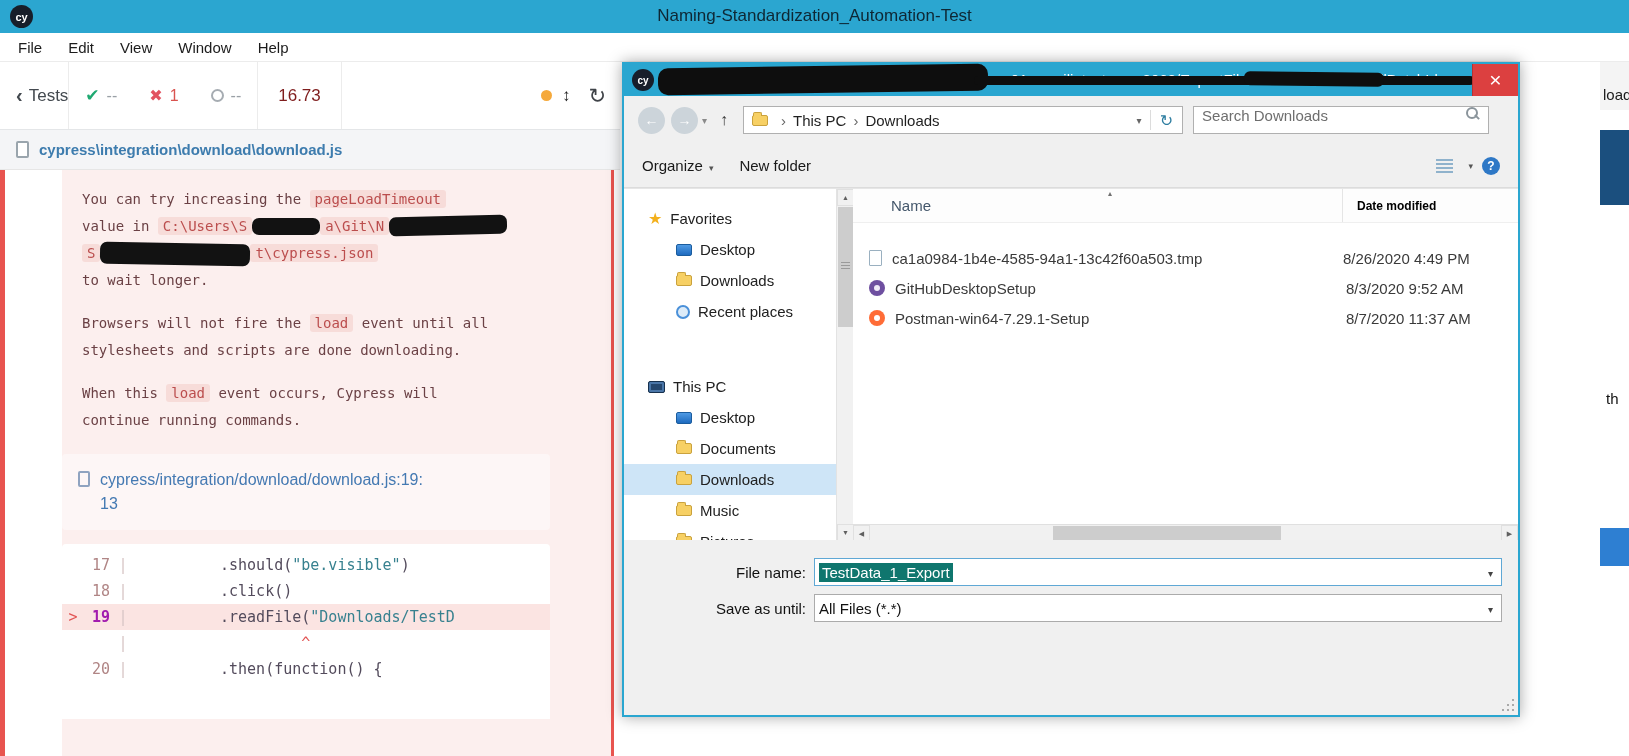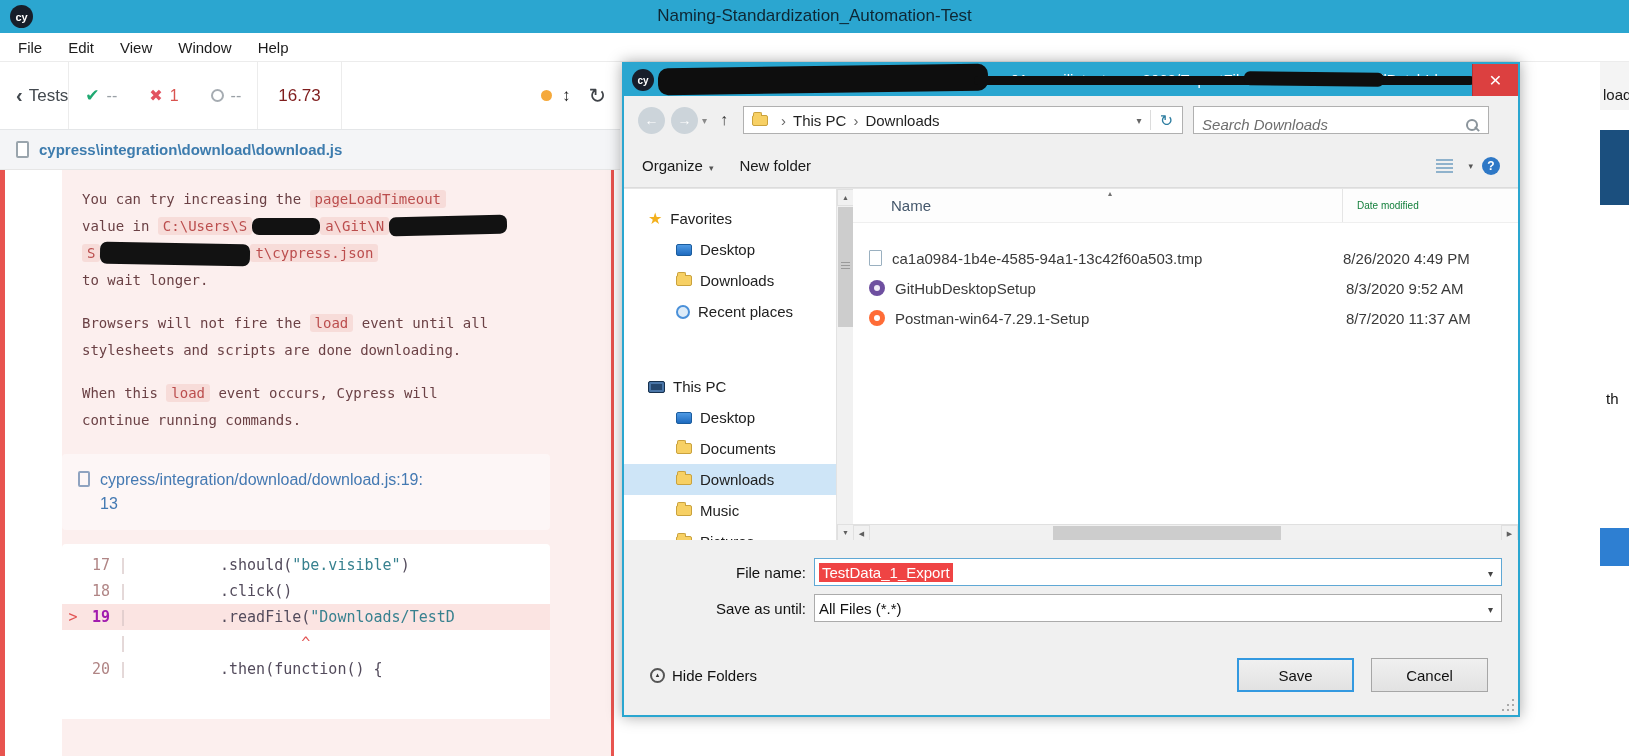--- a/index.html
+++ b/index.html
@@ -87,21 +87,21 @@
   .tiny-chev { font-size:10px; color:#8a8a8a; margin:0 4px; }
   .up-btn { width:26px; text-align:center; font-size:16px; color:#3b3b3b; font-weight:bold; }
   .addr { margin-left:6px; width:440px; height:28px; background:#fff; border:1px solid #b0b0b0; display:flex; align-items:center; font-size:15px; color:#1f1f1f; }
   .folder-ic { width:16px; height:11px; background:#f7d064; border:1px solid #caa23d; border-radius:2px; position:relative; margin:0 6px 0 8px; flex:none; }
   .folder-ic:before { content:""; position:absolute; left:0; top:-4px; width:7px; height:3px; background:#f7d064; border:1px solid #caa23d; border-bottom:none; border-radius:2px 2px 0 0; }
   .crumb-sep { color:#666; margin:0 7px; font-size:15px; }
   .addr-right { margin-left:auto; display:flex; align-items:center; }
   .addr-chev { font-size:10px; color:#666; padding:0 8px; }
   .addr-vsep { width:1px; height:20px; background:#dcdcdc; }
   .addr-refresh { font-size:16px; color:#2d7da0; padding:0 9px; }
-  .searchbox { margin-left:10px; width:296px; height:28px; background:#fff; border:1px solid #b0b0b0; display:flex; align-items:flex-end; font-size:15px; color:#6e6e6e; padding-left:8px;font-style:italic; }
+  .searchbox { margin-left:10px; width:296px; height:28px; background:#fff; border:1px solid #b0b0b0; display:flex; align-items:flex-start; font-size:15px; color:#6e6e6e; padding-left:8px; }
   .mag { margin-left:auto; margin-right:9px; position:relative; width:14px; height:14px; }
   .mag:before { content:""; position:absolute; left:1px; top:0; width:8px; height:8px; border:2px solid #8a949b; border-radius:50%; }
   .mag:after { content:""; position:absolute; left:9px; top:9px; width:6px; height:2px; background:#8a949b; transform:rotate(45deg); }
 
   .cmdbar { height:44px; display:flex; align-items:center; padding:0 18px; gap:26px; font-size:15px; color:#191919; border-bottom:1px solid #dcdcdc; }
   .cmd-chev { font-size:9px; color:#555; margin-left:6px; }
   .cmd-right { margin-left:auto; display:flex; align-items:center; gap:9px; }
   .view-ic { width:17px; height:14px; background:repeating-linear-gradient(180deg,#8fb2cc 0 2px,transparent 2px 4px); }
   .help-ic { width:18px; height:18px; border-radius:50%; background:#2e78c6; color:#fff; font-size:12px; font-weight:bold; display:flex; align-items:center; justify-content:center; }
 
@@ -117,21 +117,21 @@
   .ic-pc { width:17px; height:12px; background:#25476e; border:1px solid #17314e; border-radius:2px; flex:none; box-shadow:inset 0 0 0 2px #4a76a8; }
   .ic-clock { width:14px; height:14px; border:2px solid #4a90d9; border-radius:50%; background:#dcebf8; flex:none; }
   .tree-sb { position:absolute; left:212px; top:0; width:17px; height:352px; background:#f1f1f1; border-left:1px solid #e3e3e3; }
   .sb-btn { position:absolute; left:0; width:17px; height:17px; font-size:7px; color:#606060; display:flex; align-items:center; justify-content:center; background:#f1f1f1; border:1px solid #e0e0e0; }
   .sb-thumb-v { position:absolute; left:1px; top:18px; width:15px; height:120px; background:#cdcdcd; }
   .sb-grip { position:absolute; left:3px; top:55px; width:9px; height:8px; background:repeating-linear-gradient(180deg,#9a9a9a 0 1px,transparent 1px 3px); }
 
   .flist { position:absolute; left:229px; top:0; right:0; height:352px; }
   .fl-header { height:34px; display:flex; border-bottom:1px solid #efefef; background:#fdfdfd; position:relative; }
   .fl-col1 { width:490px; display:flex; align-items:center; padding-left:38px; color:#44576b; font-size:15px; border-right:1px solid #e5e5e5; }
-  .fl-col2 { flex:1; display:flex; align-items:center; padding-left:14px; color:#15803d; font-size:10px; }
+  .fl-col2 { flex:1; display:flex; align-items:center; padding-left:14px; color:#000000; font-size:12px;font-weight:bold; }
   .sort-tri { position:absolute; left:255px; top:0px; font-size:8px; color:#707070; }
   .fl-rows { padding-top:20px; }
   .frow { height:30px; display:flex; align-items:center; }
   .f-ic { margin-left:16px; flex:none; }
   .fi-file { width:13px; height:16px; background:#fff; border:1px solid #9ab0c0; border-radius:1px; }
   .fi-circle { width:16px; height:16px; border-radius:50%; position:relative; }
   .fi-circle:after { content:""; position:absolute; left:5px; top:5px; width:6px; height:6px; border-radius:50%; }
   .fi-gh { background:#6e4fa0; } .fi-gh:after { background:#f0eaf8; }
   .fi-gk { background:#0f4f46; } .fi-gk:after { background:#35b5a8; }
   .fi-pm { background:#ff6c37; } .fi-pm:after { background:#fff; }
@@ -140,21 +140,21 @@
   .hscroll { position:absolute; left:0; right:0; bottom:0; height:17px; background:#f1f1f1; border-top:1px solid #e0e0e0; }
   .hs-left { left:0; top:0; } .hs-right { left:auto; right:0; top:0; }
   .sb-thumb-h { position:absolute; left:200px; top:1px; width:228px; height:15px; background:#cdcdcd; }
 
   .field-row { display:flex; align-items:center; margin-top:18px; }
   .field-row.second { margin-top:8px; }
   .f-label { width:190px; text-align:right; padding-right:8px; font-size:15px; color:#111; }
   .combo { position:relative; width:688px; height:28px; background:#fff; display:flex; align-items:center; padding-left:4px; font-size:15px; color:#111; }
   .combo.focused { border:1px solid #5fa8d5; }
   .combo.plain { border:1px solid #ababab; }
-  .sel-text { background:#ef4444; color:#fff; padding:1px 3px; }
+  .sel-text { background:#0f766e; color:#fff; padding:1px 3px; }
   .combo-arrow { position:absolute; right:8px; top:9px; font-size:10px; color:#444; }
 
   .dlg-footer { display:flex; align-items:center; margin-top:36px; }
   .hide-folders { display:flex; align-items:center; gap:7px; margin-left:26px; font-size:15px; color:#111; }
   .hf-ic { width:15px; height:15px; border:2px solid #555; border-radius:50%; font-size:7px; color:#333; display:flex; align-items:center; justify-content:center; }
   .btn { width:117px; height:34px; display:flex; align-items:center; justify-content:center; font-size:15px; color:#111; background:linear-gradient(#f0f0f0,#e2e2e2); }
   .btn.primary { margin-left:auto; border:2px solid #3399e0; }
   .btn.normal { margin-left:17px; margin-right:30px; border:1px solid #a6a6a6; }
   .grip { position:absolute; right:4px; bottom:4px; width:2px; height:2px; background:#a9a9a9; box-shadow:-5px 0 #a9a9a9,-10px 0 #a9a9a9,0 -5px #a9a9a9,-5px -5px #a9a9a9,0 -10px #a9a9a9; }
 </style>
@@ -420,25 +420,17 @@
     </div>
 
     <div class="field-row second">
       <span class="f-label">Save as until:</span>
       <div class="combo plain">
         <span>All Files (*.*)</span>
         <span class="combo-arrow">▾</span>
       </div>
     </div>
 
-    <div class="dlg-footer">
-      <div class="hide-folders">
-        <span class="hf-ic">▴</span>
-        <span>Hide Folders</span>
-      </div>
-      <div class="btn primary">Save</div>
-      <div class="btn normal">Cancel</div>
-    </div>
 
     <div class="grip"></div>
   </div>
 
 </div>
 
 </body></html>

